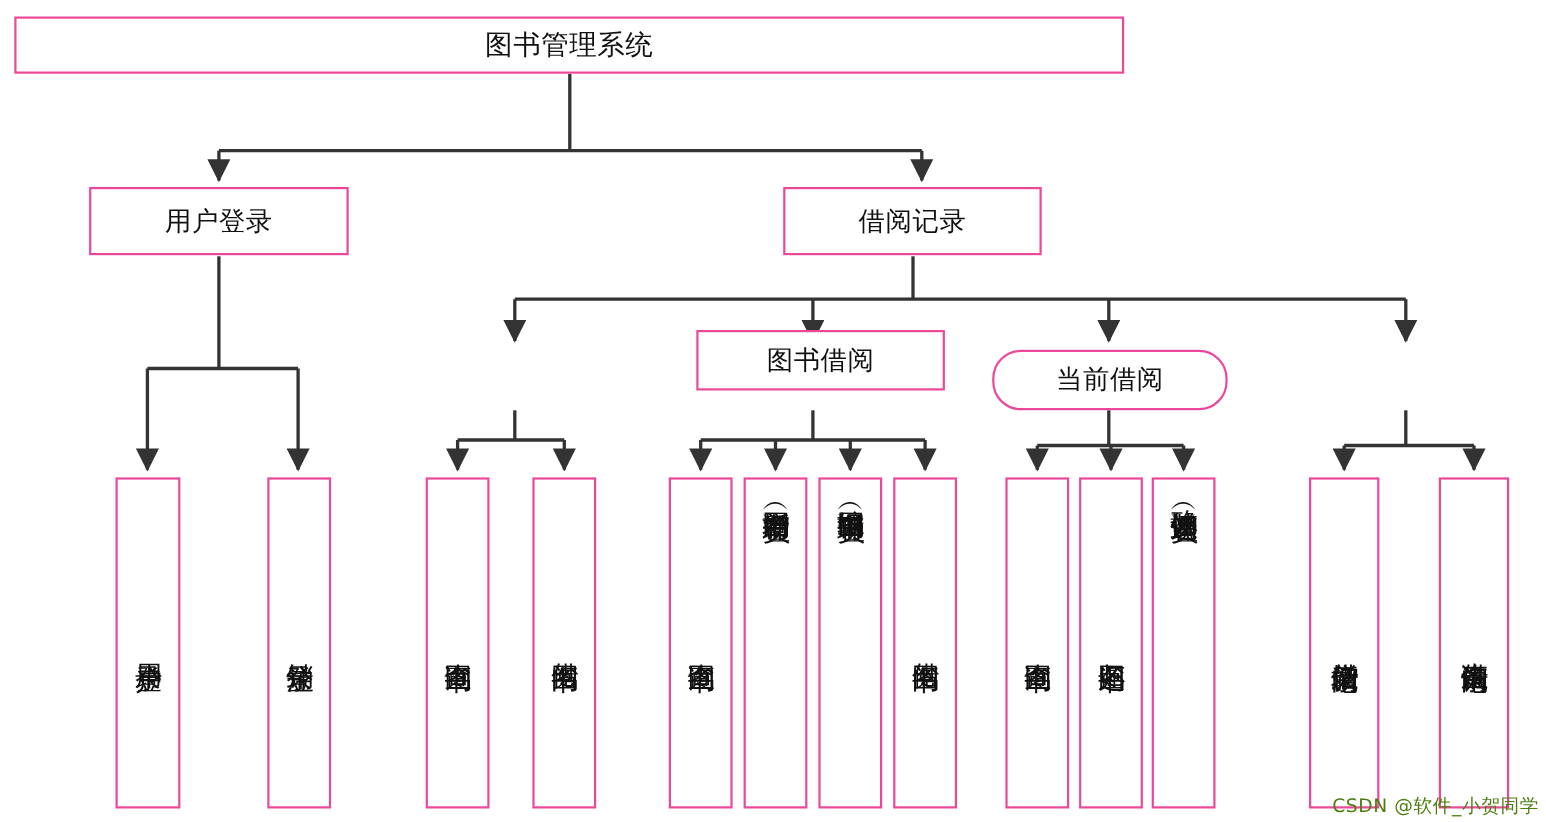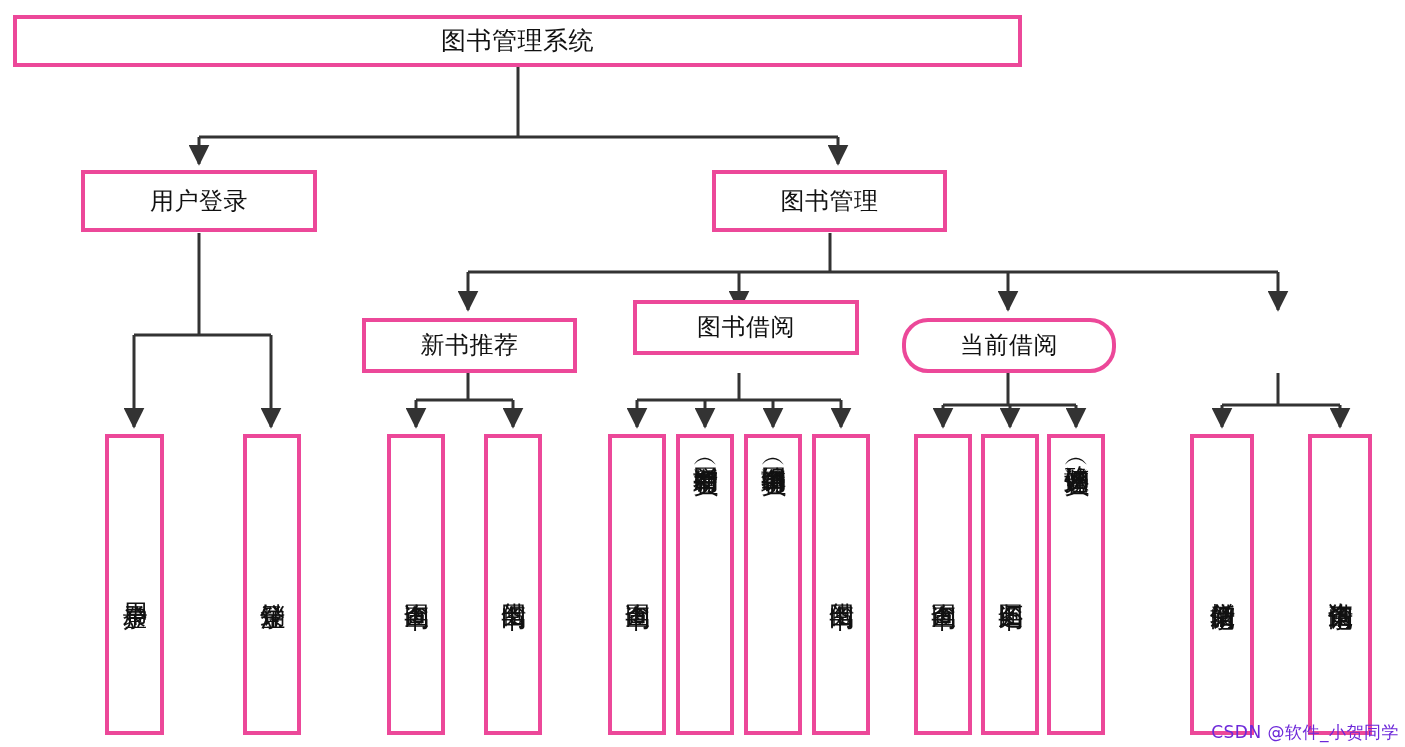--- a/index.html
+++ b/index.html
@@ -21,21 +21,21 @@
     position: absolute;
     left: 0;
     top: 0;
     width: 1405px;
     height: 747px;
   }
   .node {
     position: absolute;
     box-sizing: border-box;
     background: #ffffff;
-    border: 4px solid #ec4899;
+    border: 2px solid #ec4899;
     display: flex;
     align-items: center;
     justify-content: center;
     color: #111111;
     z-index: 2;
   }
   .node .label {
     display: block;
     text-align: center;
     line-height: 1.18;
@@ -66,21 +66,21 @@
   }
   .node.vertical.centered {
     align-items: center;
     padding-top: 0;
   }
   #watermark {
     position: absolute;
     right: 6px;
     bottom: 3px;
     font-size: 17px;
-    color: #6d28d9;
+    color: #4d7c0f;
     letter-spacing: 0.5px;
     z-index: 5;
     white-space: nowrap;
     font-family: "DejaVu Sans", "Liberation Sans", sans-serif;
   }
 </style>
 </head>
 <body>
 
 <div id="diagram-root">
@@ -137,26 +137,23 @@
 
   <div class="node root horizontal" style="left:13px; top:15px; width:1009px; height:52px;">
     <span class="label">图书管理系统</span>
   </div>
 
   <div class="node horizontal" style="left:81px; top:170px; width:236px; height:62px;">
     <span class="label">用户登录</span>
   </div>
 
   <div class="node horizontal" style="left:712px; top:170px; width:235px; height:62px;">
-    <span class="label">图书管理</span>
-  </div>
-
-  <div class="node horizontal" style="left:362px; top:318px; width:215px; height:55px;">
-    <span class="label">新书推荐</span>
-  </div>
+    <span class="label">借阅记录</span>
+  </div>
+
 
   <div class="node horizontal" style="left:633px; top:300px; width:226px; height:55px;">
     <span class="label">图书借阅</span>
   </div>
 
   <div class="node horizontal" style="left:902px; top:318px; width:214px; height:55px;border-radius:26px;">
     <span class="label">当前借阅</span>
   </div>
 
 

